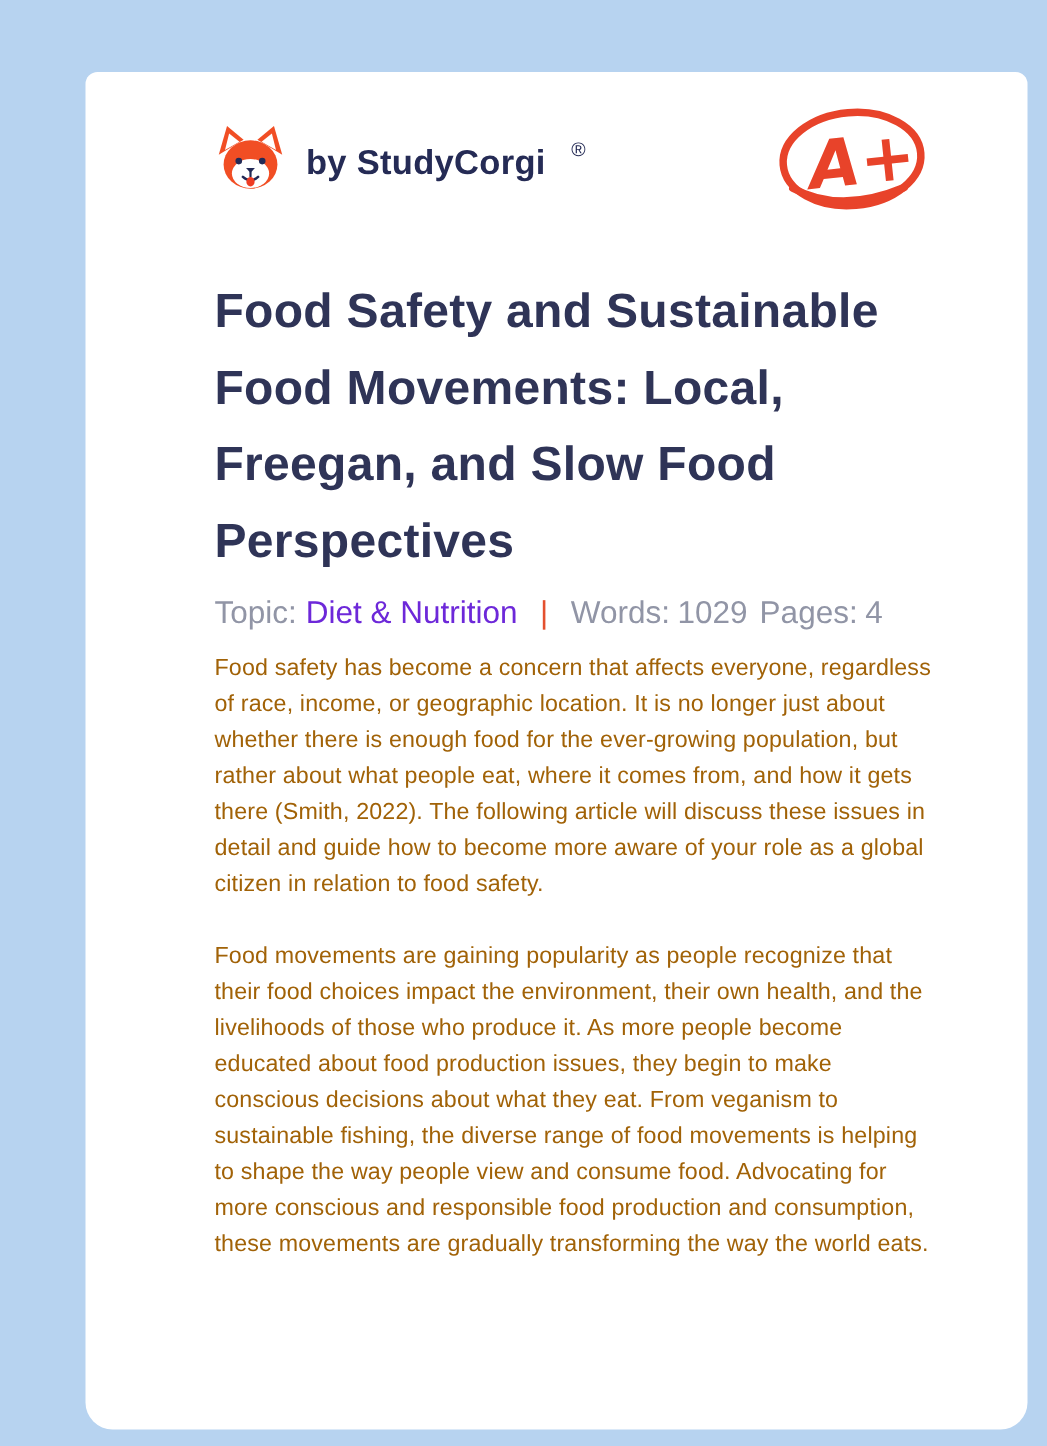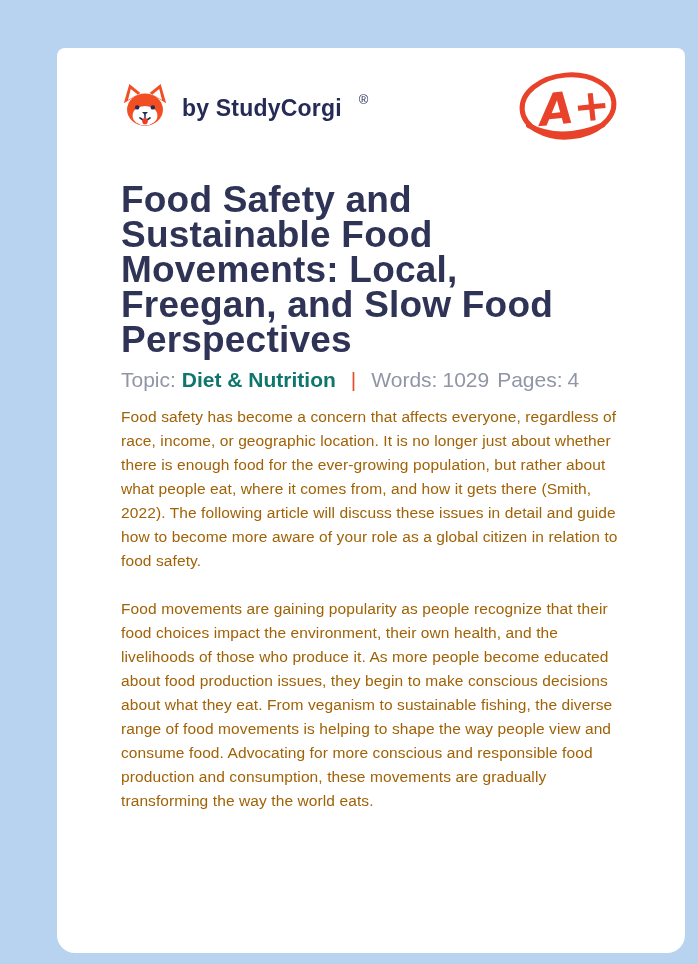--- a/index.html
+++ b/index.html
@@ -13,21 +13,21 @@
     overflow: hidden;
   }
   .card {
     position: absolute;
     left: 57px;
     top: 48px;
     width: 628px;
     height: 905px;
     background: #ffffff;
     border-radius: 8px 8px 18px 18px;
-    padding: 16px 64px 0 64px;
+    padding: 16px 64px 0 86px;
     overflow: hidden;
   }
   .header-row {
     display: flex;
     justify-content: space-between;
     align-items: center;
     height: 88px;
   }
   .logo {
     display: flex;
@@ -45,37 +45,37 @@
     font-size: 13px;
     font-weight: 400;
     color: #252b55;
     position: relative;
     top: -9px;
     margin-left: 4px;
   }
   .stamp { flex: 0 0 auto; }
   .doc-title {
     margin: 30px 0 0 0;
-    font-size: 37px;
-    line-height: 35px;
+    font-size: 32px;
+    line-height: 51px;
     font-weight: 700;
     color: #2f3457;
     letter-spacing: 0.2px;
   }
   .meta-row {
     margin-top: 11px;
     font-size: 21px;
     color: #9195a6;
     display: flex;
     align-items: center;
     white-space: nowrap;
   }
   .meta-topic-value {
-    color: #0f766e;
-    font-weight: 700;
+    color: #6d28d9;
+    font-weight: 400;
     margin-left: 6px;
   }
   .meta-sep {
     color: #e4502e;
     margin: 0 15px;
   }
   .meta-words { margin-right: 8px; }
   .meta-value { margin-left: 5px; }
   .section-heading {
     font-size: 19.5px;

